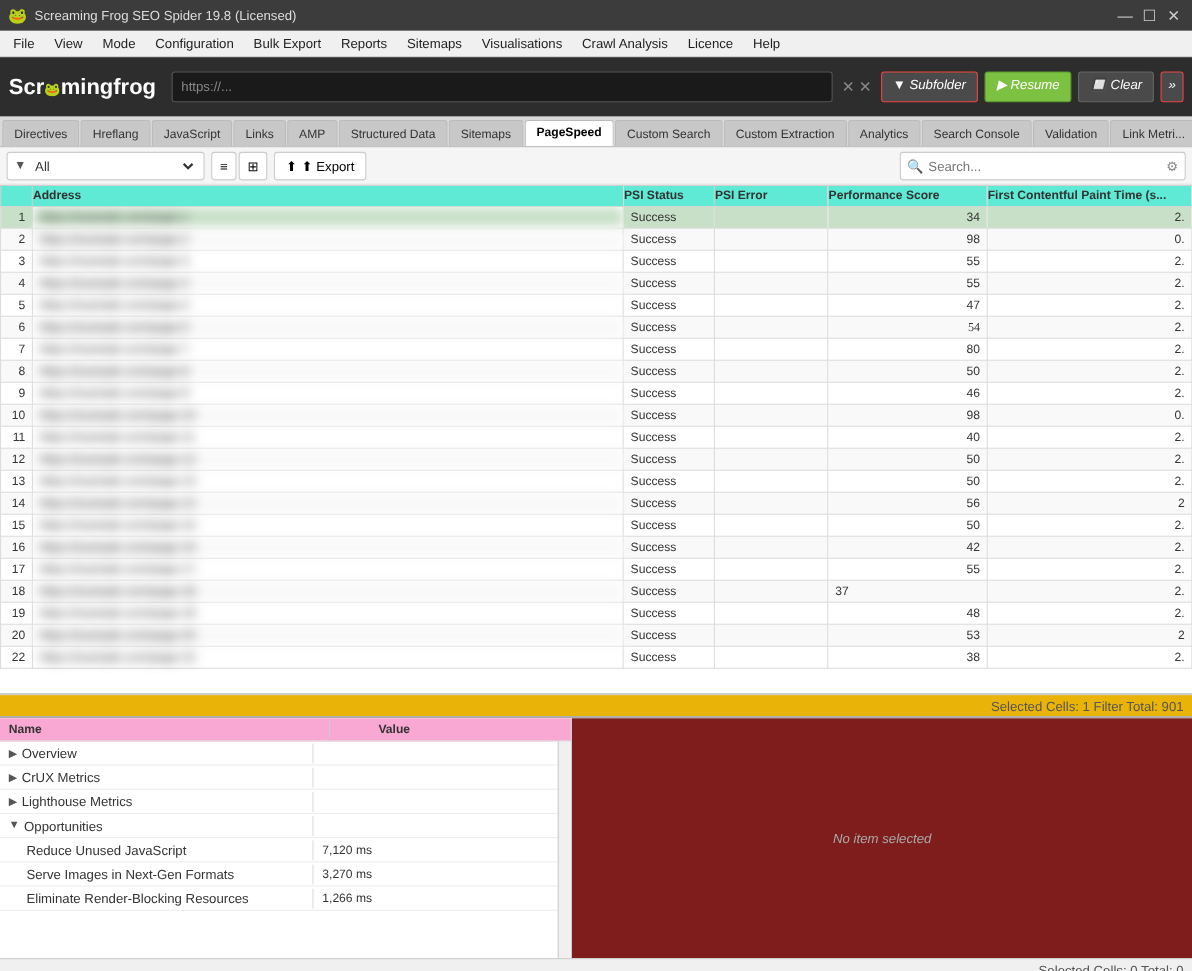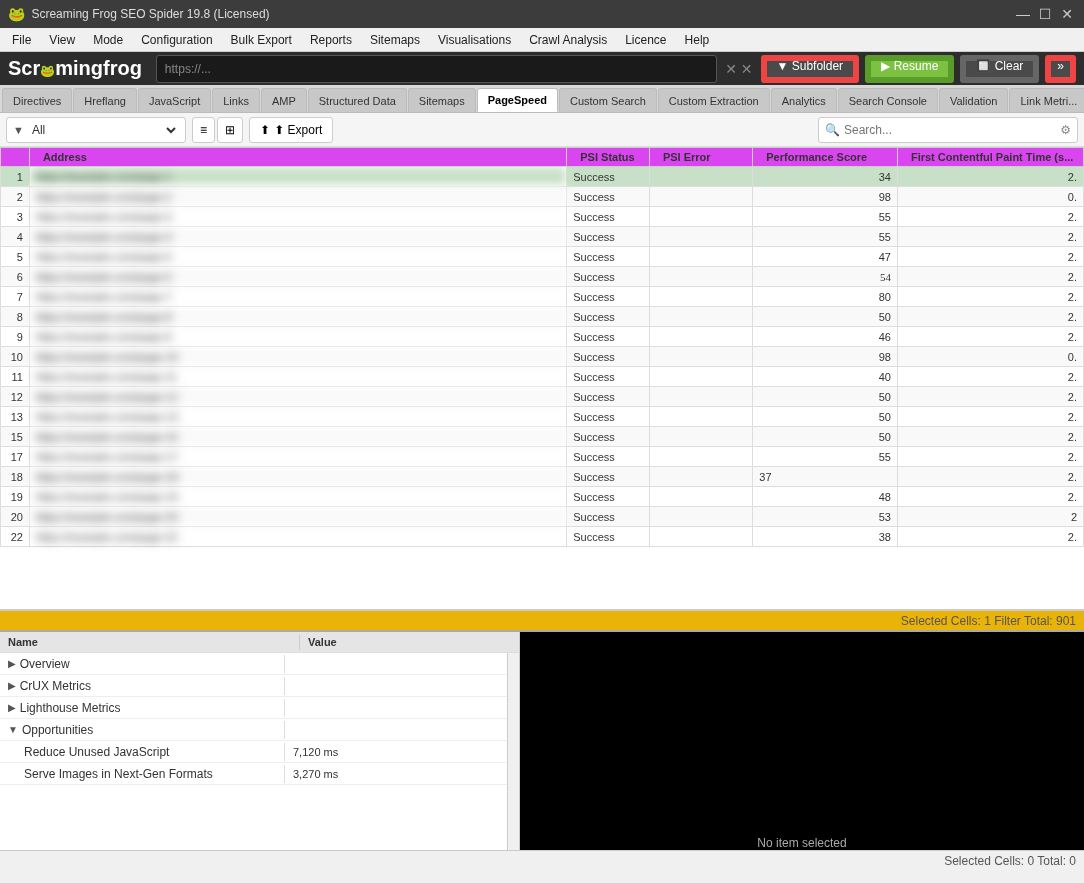--- a/index.html
+++ b/index.html
@@ -37,21 +37,21 @@
       padding: 2px 8px;
       cursor: pointer;
       border-radius: 2px;
       font-size: 12px;
       color: #222;
     }
 
     
     .toolbar {
       background: #2d2d2d;
-      height: 33px;
+      height: 54px;
       display: flex;
       align-items: center;
       padding: 0 8px;
       gap: 6px;
     }
     .logo-area { display: flex; align-items: center; gap: 4px; margin-right: 8px; }
 
     .url-bar {
       flex: 1;
       background: #1a1a1a;
@@ -61,31 +61,32 @@
       display: flex;
       align-items: center;
       padding: 0 8px;
       color: #888;
       font-size: 12px;
       overflow: hidden;
     }
 
     .toolbar-btn {
       background: #555;
-      border: 6px solid #ef4444;
+      border: 1px solid #ef4444;
       color: #fff;
       padding: 4px 10px;
       border-radius: 3px;
       cursor: pointer;
       font-size: 12px;
       height: 28px;
       display: flex;
-      align-items: flex-end;
+      align-items: flex-start;
       gap: 4px;
       white-space: nowrap;
+      font-style: italic;
     }
     .toolbar-btn.subfolder { background: #4a4a4a; }
     .toolbar-btn.resume { background: #7dc142; border-color: #5a9c2a; }
     .toolbar-btn.clear { background: #4a4a4a; border-color: #666; }
     .toolbar-btn.more { background: #4a4a4a; padding: 4px 6px; }
 
     
     .tab-bar {
       background: #d8d8d8;
       border-bottom: 1px solid #bbb;
@@ -199,23 +200,23 @@
       border-bottom: 1px solid #ccc;
       background: #fff;
       position: relative;
     }
     .data-table {
       width: 100%;
       border-collapse: collapse;
       table-layout: fixed;
     }
     .data-table th {
-      background: #d946ef;
+      background: #5eead4;
       border: 1px solid #ccc;
-      padding: 3px 13px;
+      padding: 3px 0;
       text-align: left;
       font-size: 11px;
       font-weight: bold;
       color: #333;
       white-space: nowrap;
       overflow: hidden;
       position: sticky;
       top: 0;
       z-index: 2;
     }
@@ -261,22 +262,23 @@
     .bottom-left {
       width: 520px;
       border-right: 1px solid #ccc;
       display: flex;
       flex-direction: column;
       background: #fff;
     }
     .bottom-header {
       display: flex;
       border-bottom: 1px solid #ddd;
-      background: #e5e5e5;
+      background: #f9a8d4;
       padding: 2px 0;
+      gap: 36px;
     }
     .bottom-col-name {
       width: 300px;
       font-size: 11px;
       font-weight: bold;
       padding: 2px 8px;
       color: #333;
       border-right: 1px solid #ccc;
     }
     .bottom-col-value {
@@ -318,26 +320,27 @@
     .bottom-name-cell.indent { padding-left: 24px; }
     .bottom-value-cell {
       padding: 2px 8px;
       font-size: 11px;
       color: #333;
     }
     .expand-icon { color: #555; font-size: 10px; cursor: pointer; }
 
     .bottom-right {
       flex: 1;
-      background: #000000;
-      display: flex;
-      align-items: flex-end;
+      background: #7f1d1d;
+      display: flex;
+      align-items: center;
       justify-content: center;
       color: #aaa;
       font-size: 16px;
+      font-style: italic;
     }
 
     
     .bottom-status {
       background: #f0f0f0;
       border-top: 1px solid #ccc;
       height: 20px;
       display: flex;
       align-items: center;
       justify-content: flex-end;
@@ -562,25 +565,41 @@
             </tr>
             <tr>
               <td class="row-num">13</td>
               <td class="col-address blurred">https://example.com/page-13</td>
               <td class="col-psi-status status-success">Success</td>
               <td class="col-psi-error"></td>
               <td class="col-perf-score" style="text-align: right;">50</td>
               <td class="col-fcp" style="text-align: right;">2.</td>
             </tr>
             <tr>
+              <td class="row-num">14</td>
+              <td class="col-address blurred">https://example.com/page-14</td>
+              <td class="col-psi-status status-success">Success</td>
+              <td class="col-psi-error"></td>
+              <td class="col-perf-score" style="text-align: right;">56</td>
+              <td class="col-fcp" style="text-align: right;">2</td>
+            </tr>
+            <tr>
               <td class="row-num">15</td>
               <td class="col-address blurred">https://example.com/page-15</td>
               <td class="col-psi-status status-success">Success</td>
               <td class="col-psi-error"></td>
               <td class="col-perf-score" style="text-align: right;">50</td>
+              <td class="col-fcp" style="text-align: right;">2.</td>
+            </tr>
+            <tr>
+              <td class="row-num">16</td>
+              <td class="col-address blurred">https://example.com/page-16</td>
+              <td class="col-psi-status status-success">Success</td>
+              <td class="col-psi-error"></td>
+              <td class="col-perf-score" style="text-align: right;">42</td>
               <td class="col-fcp" style="text-align: right;">2.</td>
             </tr>
             <tr>
               <td class="row-num">17</td>
               <td class="col-address blurred">https://example.com/page-17</td>
               <td class="col-psi-status status-success">Success</td>
               <td class="col-psi-error"></td>
               <td class="col-perf-score" style="text-align: right;">55</td>
               <td class="col-fcp" style="text-align: right;">2.</td>
             </tr>
@@ -666,20 +685,26 @@
               <span>Reduce Unused JavaScript</span>
             </div>
             <div class="bottom-value-cell">7,120 ms</div>
           </div>
           <div class="bottom-row">
             <div class="bottom-name-cell indent">
               <span>Serve Images in Next-Gen Formats</span>
             </div>
             <div class="bottom-value-cell">3,270 ms</div>
           </div>
+          <div class="bottom-row">
+            <div class="bottom-name-cell indent">
+              <span>Eliminate Render-Blocking Resources</span>
+            </div>
+            <div class="bottom-value-cell">1,266 ms</div>
+          </div>
         </div>
     </div>
 
     <div class="bottom-right">
       <span>No item selected</span>
     </div>
   </div>
   <div class="bottom-status">
     <span>Selected Cells: 0  Total: 0</span>
   </div>

